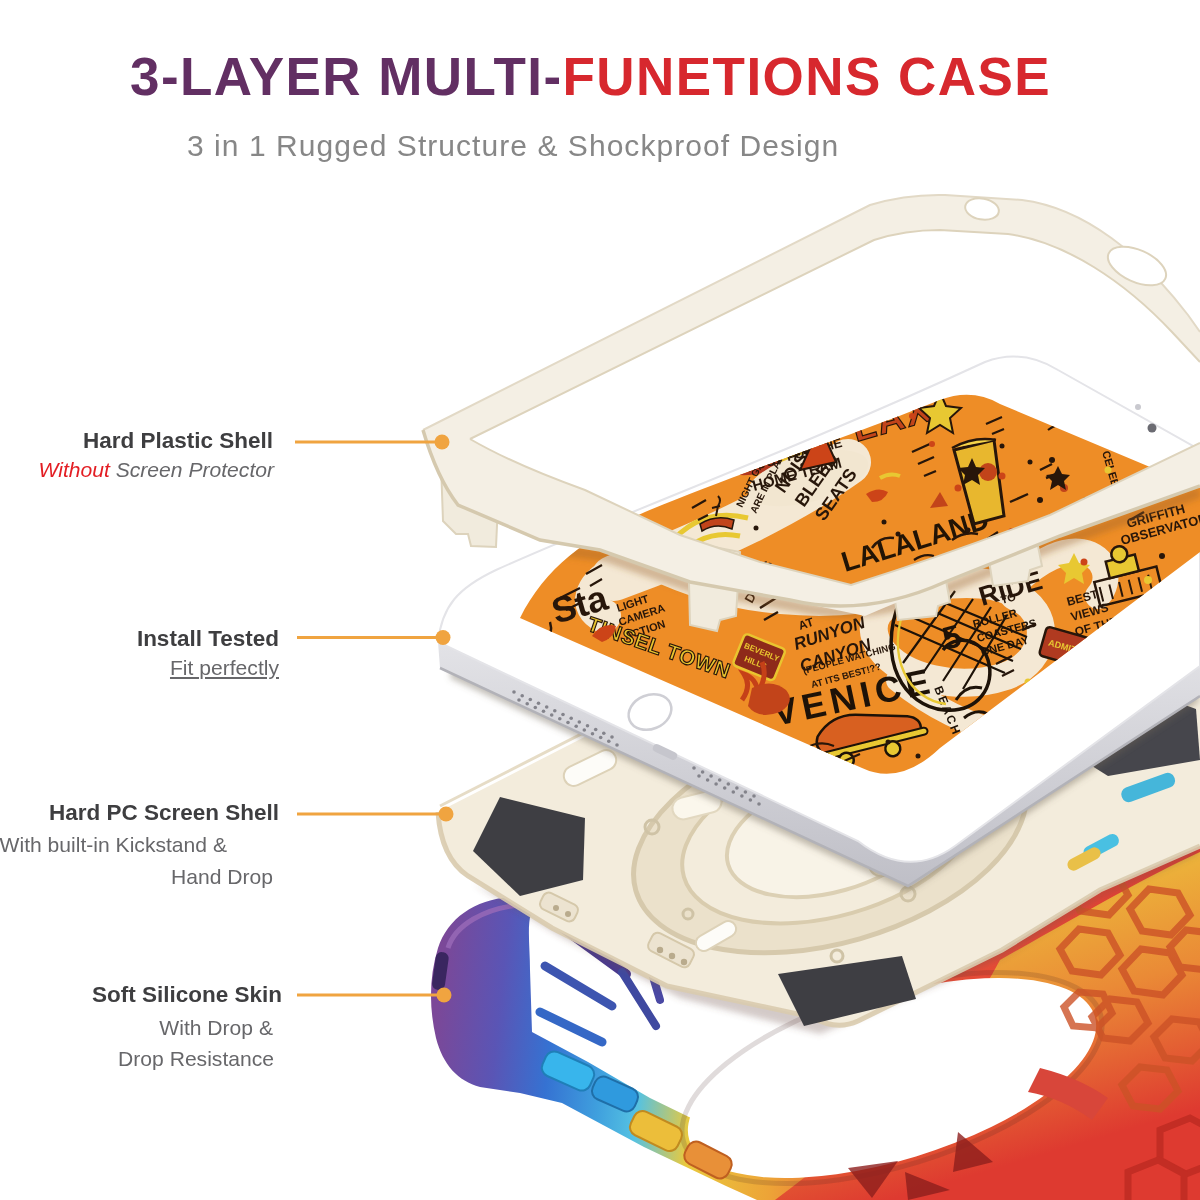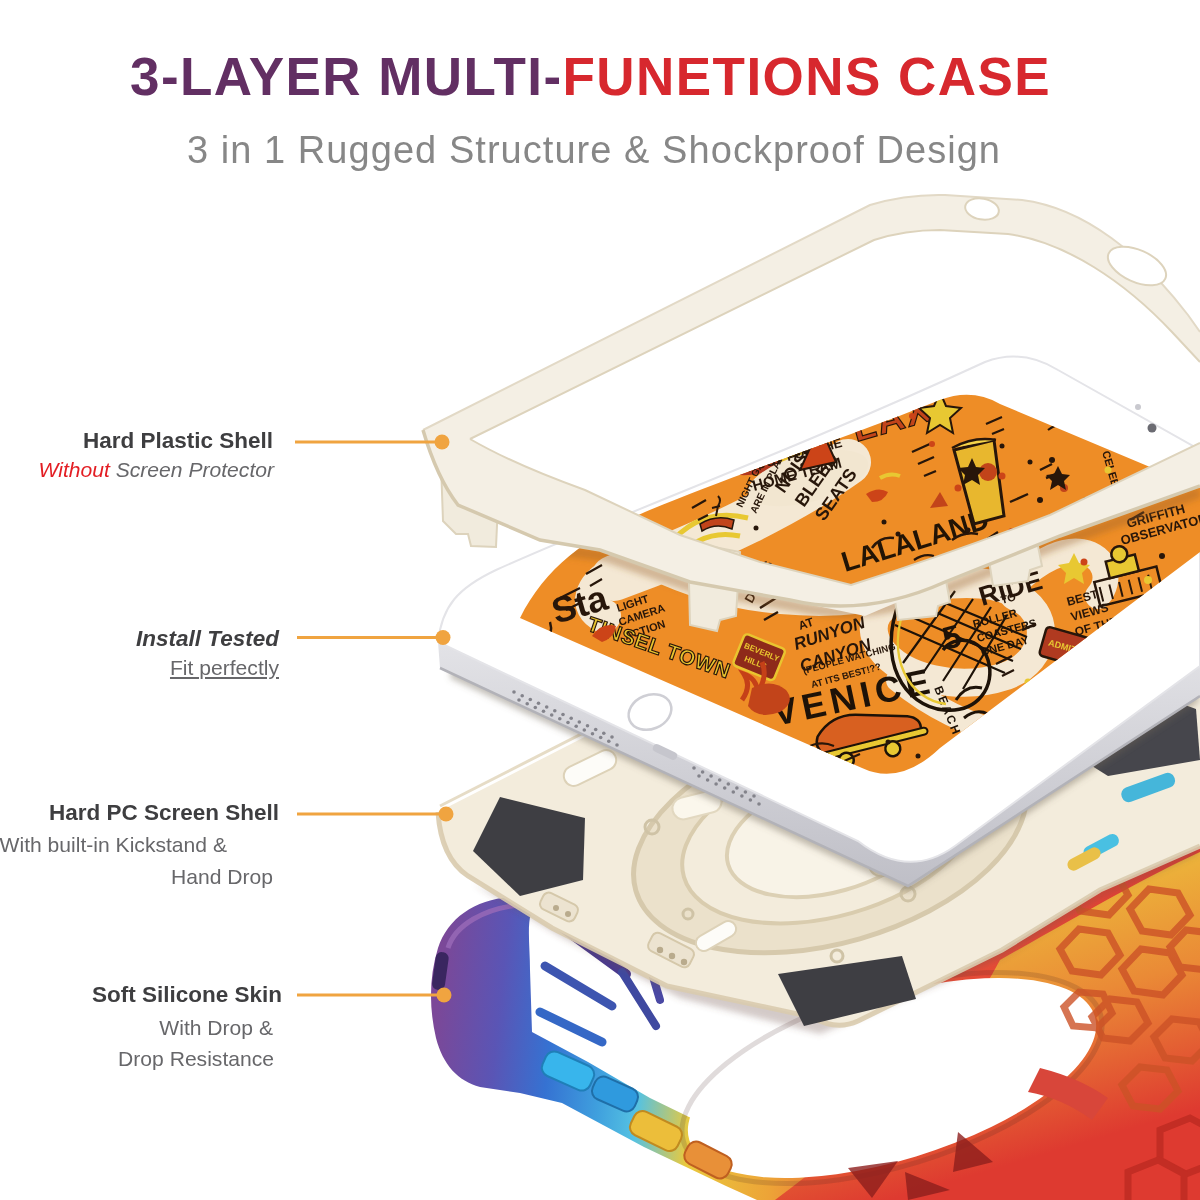--- a/index.html
+++ b/index.html
@@ -1,37 +1,37 @@
 <!DOCTYPE html>
 <html><head>
 <meta charset="utf-8">
 <style>
   html,body{margin:0;padding:0;background:#ffffff;}
   #page{position:relative;width:1200px;height:1200px;overflow:hidden;background:#ffffff;font-family:"Liberation Sans",sans-serif;}
   .abs{position:absolute;}
   #title{top:50px;left:130px;font-size:53px;line-height:1;font-weight:bold;letter-spacing:1.45px;white-space:nowrap;}
   #title .pu{color:#622f63;} #title .re{color:#d7282e;}
-  #subtitle{top:131px;left:187px;font-size:38px;line-height:1;letter-spacing:1.05px;color:#878787;white-space:nowrap;}
+  #subtitle{top:131px;left:187px;font-size:30px;line-height:1;letter-spacing:1.05px;color:#878787;white-space:nowrap;}
   .lbl{font-weight:bold;font-size:22.5px;line-height:1;color:#3e3e40;white-space:nowrap;}
   .sub{font-size:21.1px;line-height:1;color:#67676a;text-align:right;white-space:nowrap;}
   .red{color:#e31e24;}
 </style>
 </head>
 <body>
 <div id="page">
 
   <div id="title" class="abs"><span class="pu">3-LAYER MULTI-</span><span class="re">FUNETIONS CASE</span></div>
 
   <div id="subtitle" class="abs">3 in 1 Rugged Structure &amp; Shockproof Design</div>
 
   <div class="abs lbl" style="top:430px;right:927px;">Hard Plastic Shell</div>
 
   <div class="abs sub" style="top:459px;right:926px;font-style:italic;"><span class="red">Without</span> Screen Protector</div>
 
-  <div class="abs lbl" style="top:628px;right:921px;font-style:italic;">Install Tested</div>
+  <div class="abs lbl" style="top:628px;right:921px;">Install Tested</div>
 
   <div class="abs sub" style="top:657px;right:921px;text-decoration:underline;">Fit perfectly</div>
 
   <div class="abs lbl" style="top:802px;right:921px;">Hard PC Screen Shell</div>
 
   <div class="abs sub" style="top:834px;right:973px;">With built-in Kickstand &amp;</div>
 
   <div class="abs sub" style="top:866px;right:927px;">Hand Drop</div>
 
   <div class="abs lbl" style="top:984px;right:918px;">Soft Silicone Skin</div>

